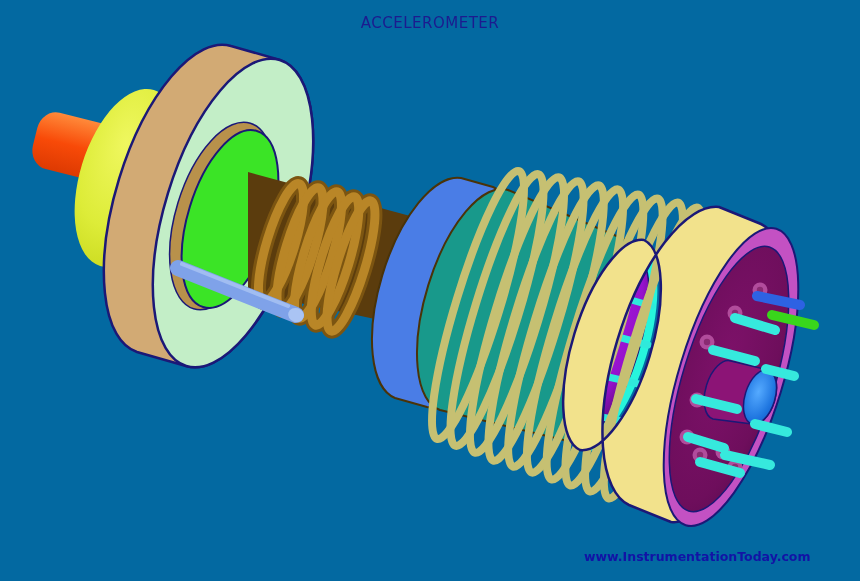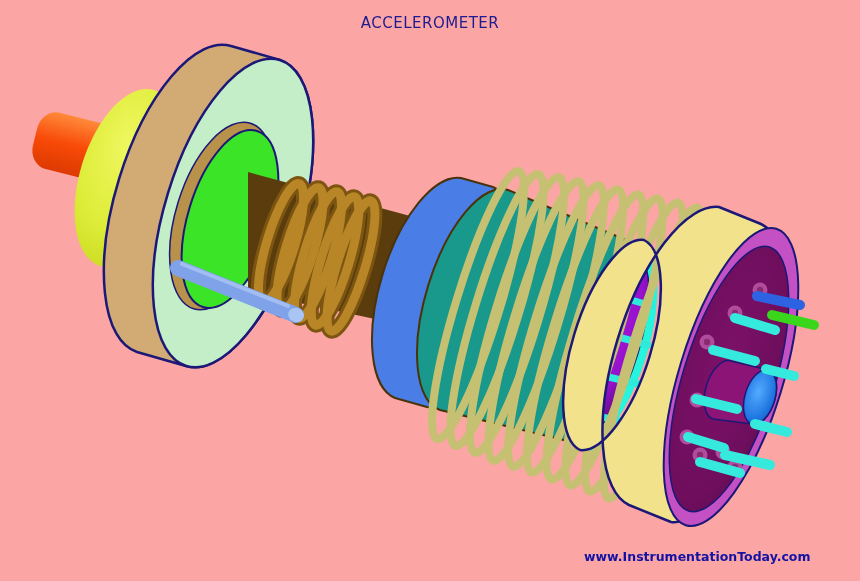--- a/index.html
+++ b/index.html
@@ -1,16 +1,16 @@
 <!DOCTYPE html>
 <html><head>
 <meta charset="utf-8">
 <style>
   html,body{margin:0;padding:0;background:#ffffff;width:860px;height:581px;overflow:hidden;}
-  .stage{position:relative;width:860px;height:581px;background:#fca5a5;font-family:"DejaVu Sans","Liberation Sans",sans-serif;}
+  .stage{position:relative;width:860px;height:581px;background:#0369a1;font-family:"DejaVu Sans","Liberation Sans",sans-serif;}
   svg{display:block;}
   text{font-family:"DejaVu Sans","Liberation Sans",sans-serif;}
 </style>
 </head>
 <body>
 
 <div class="stage">
 <svg width="860" height="581" viewBox="0 0 860 581">
   <defs>
     <linearGradient id="gradOrange" x1="0" y1="0" x2="0" y2="1">

